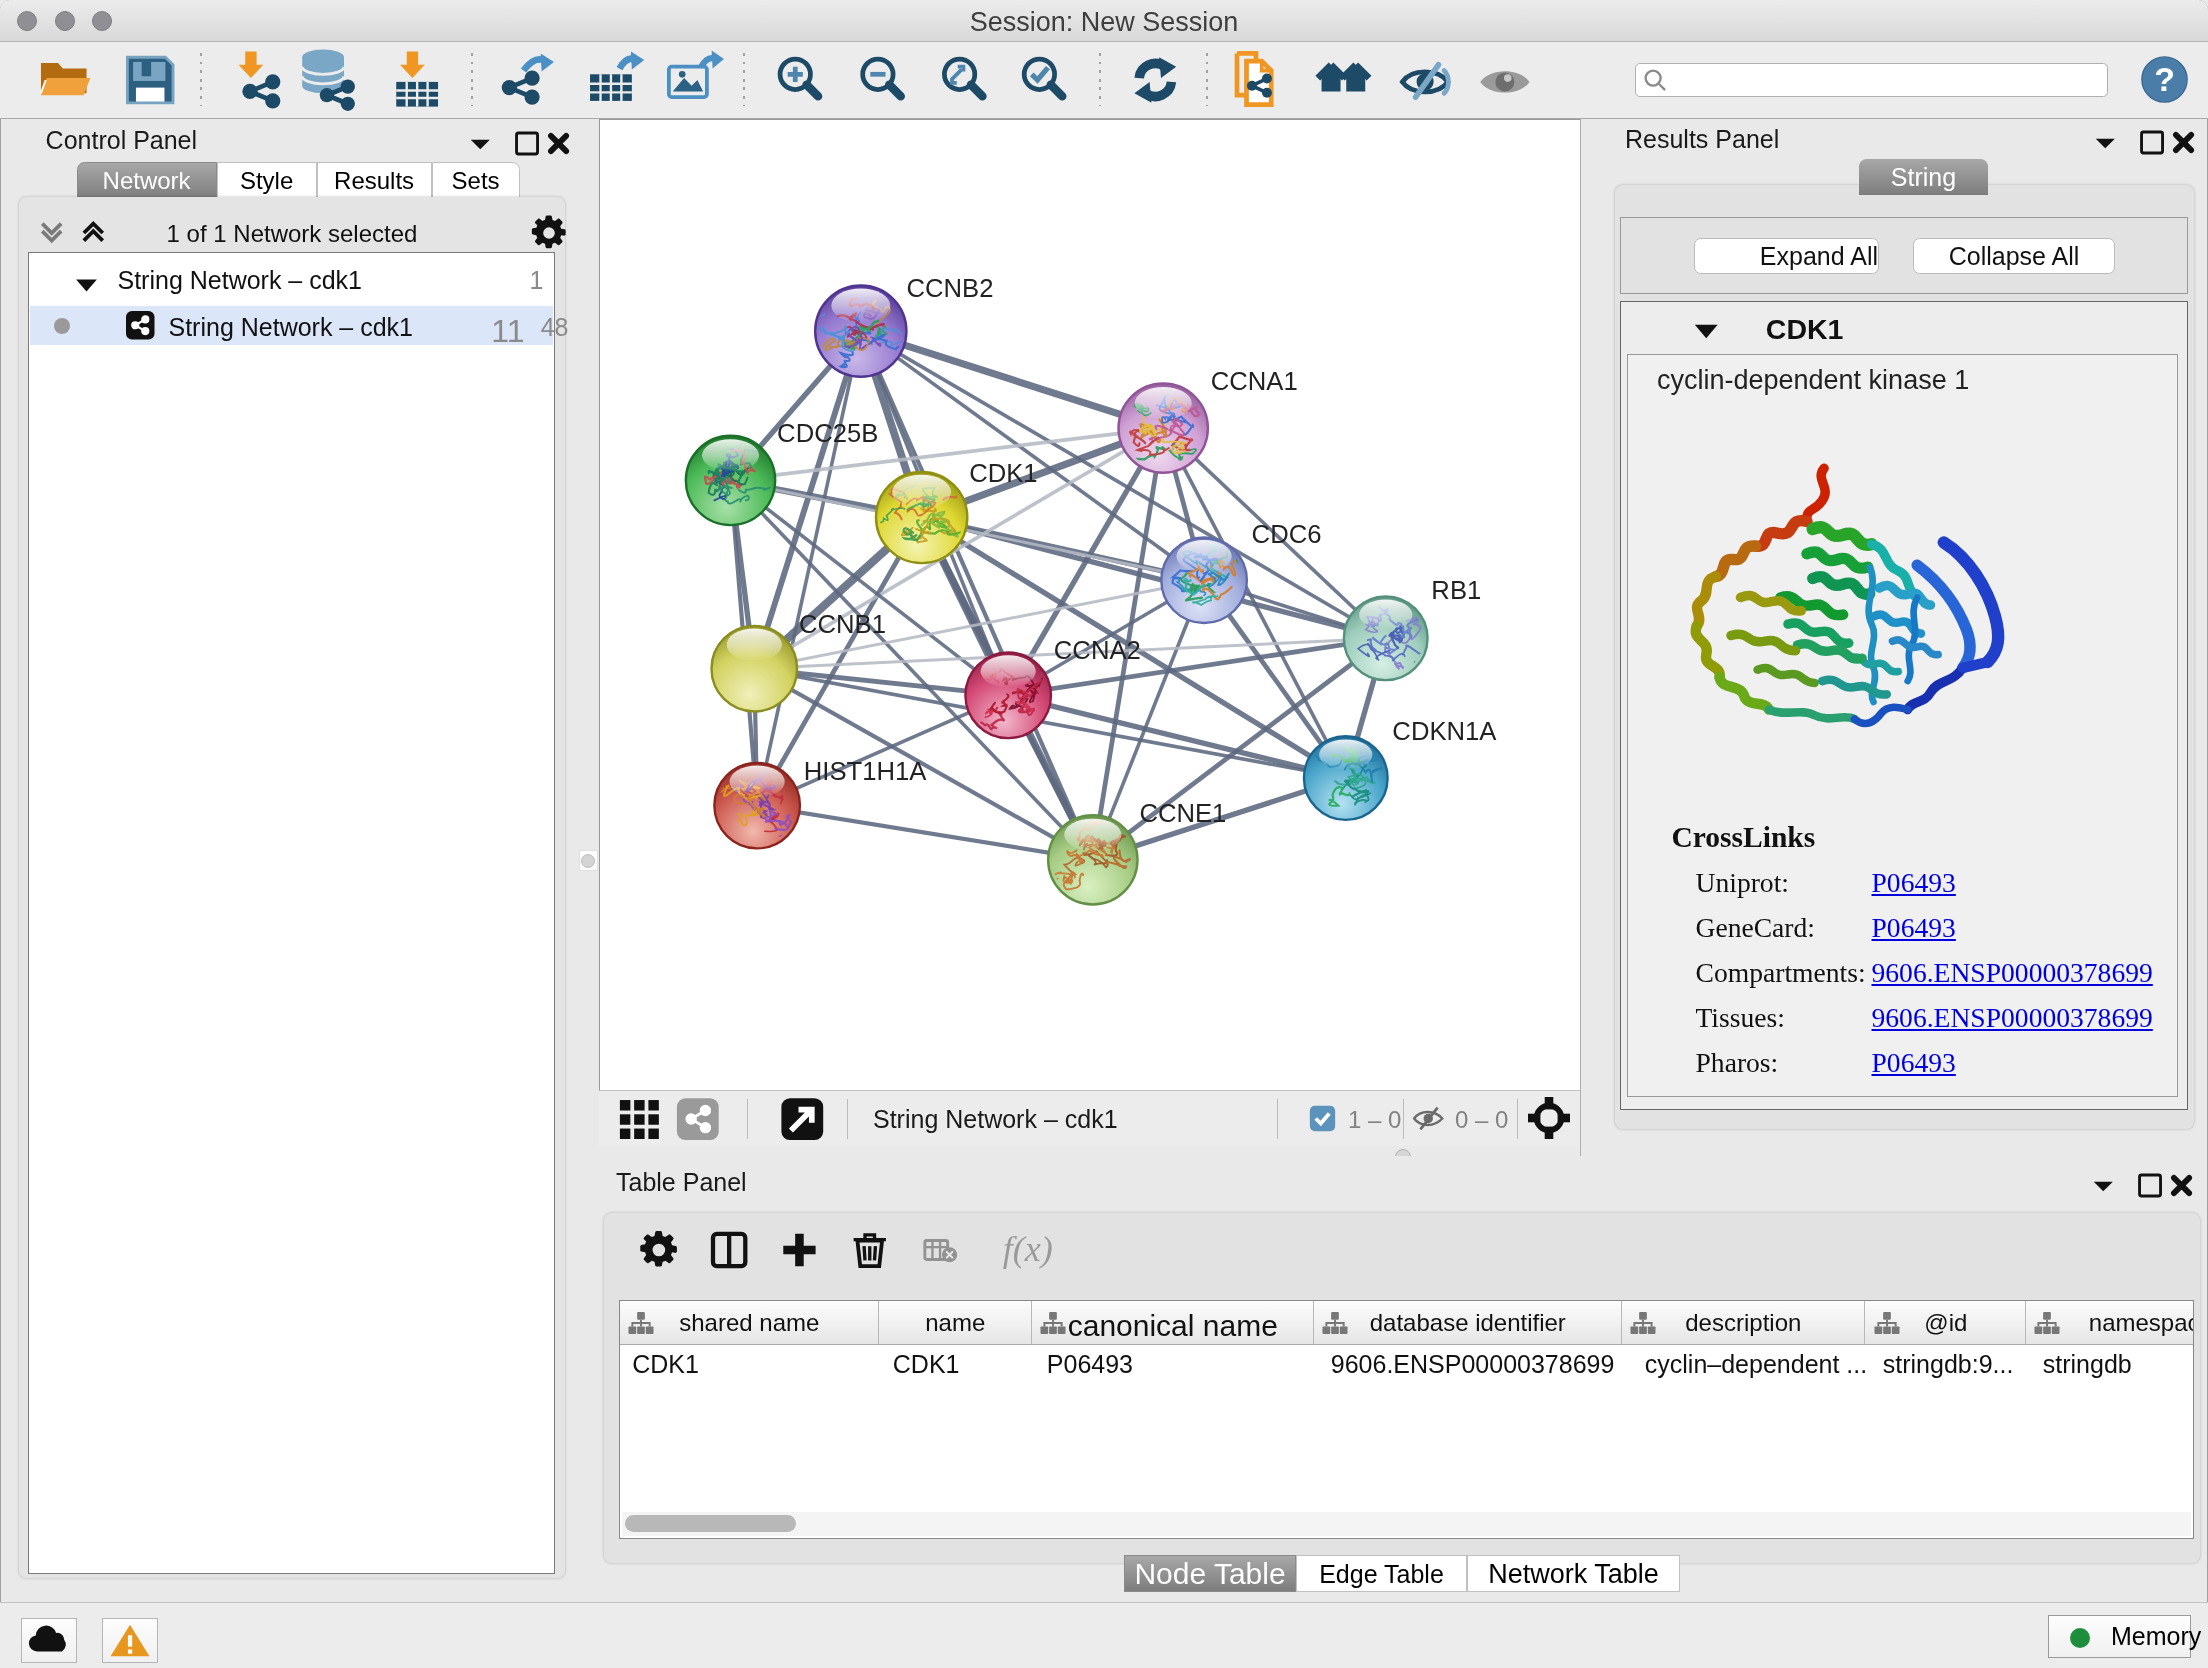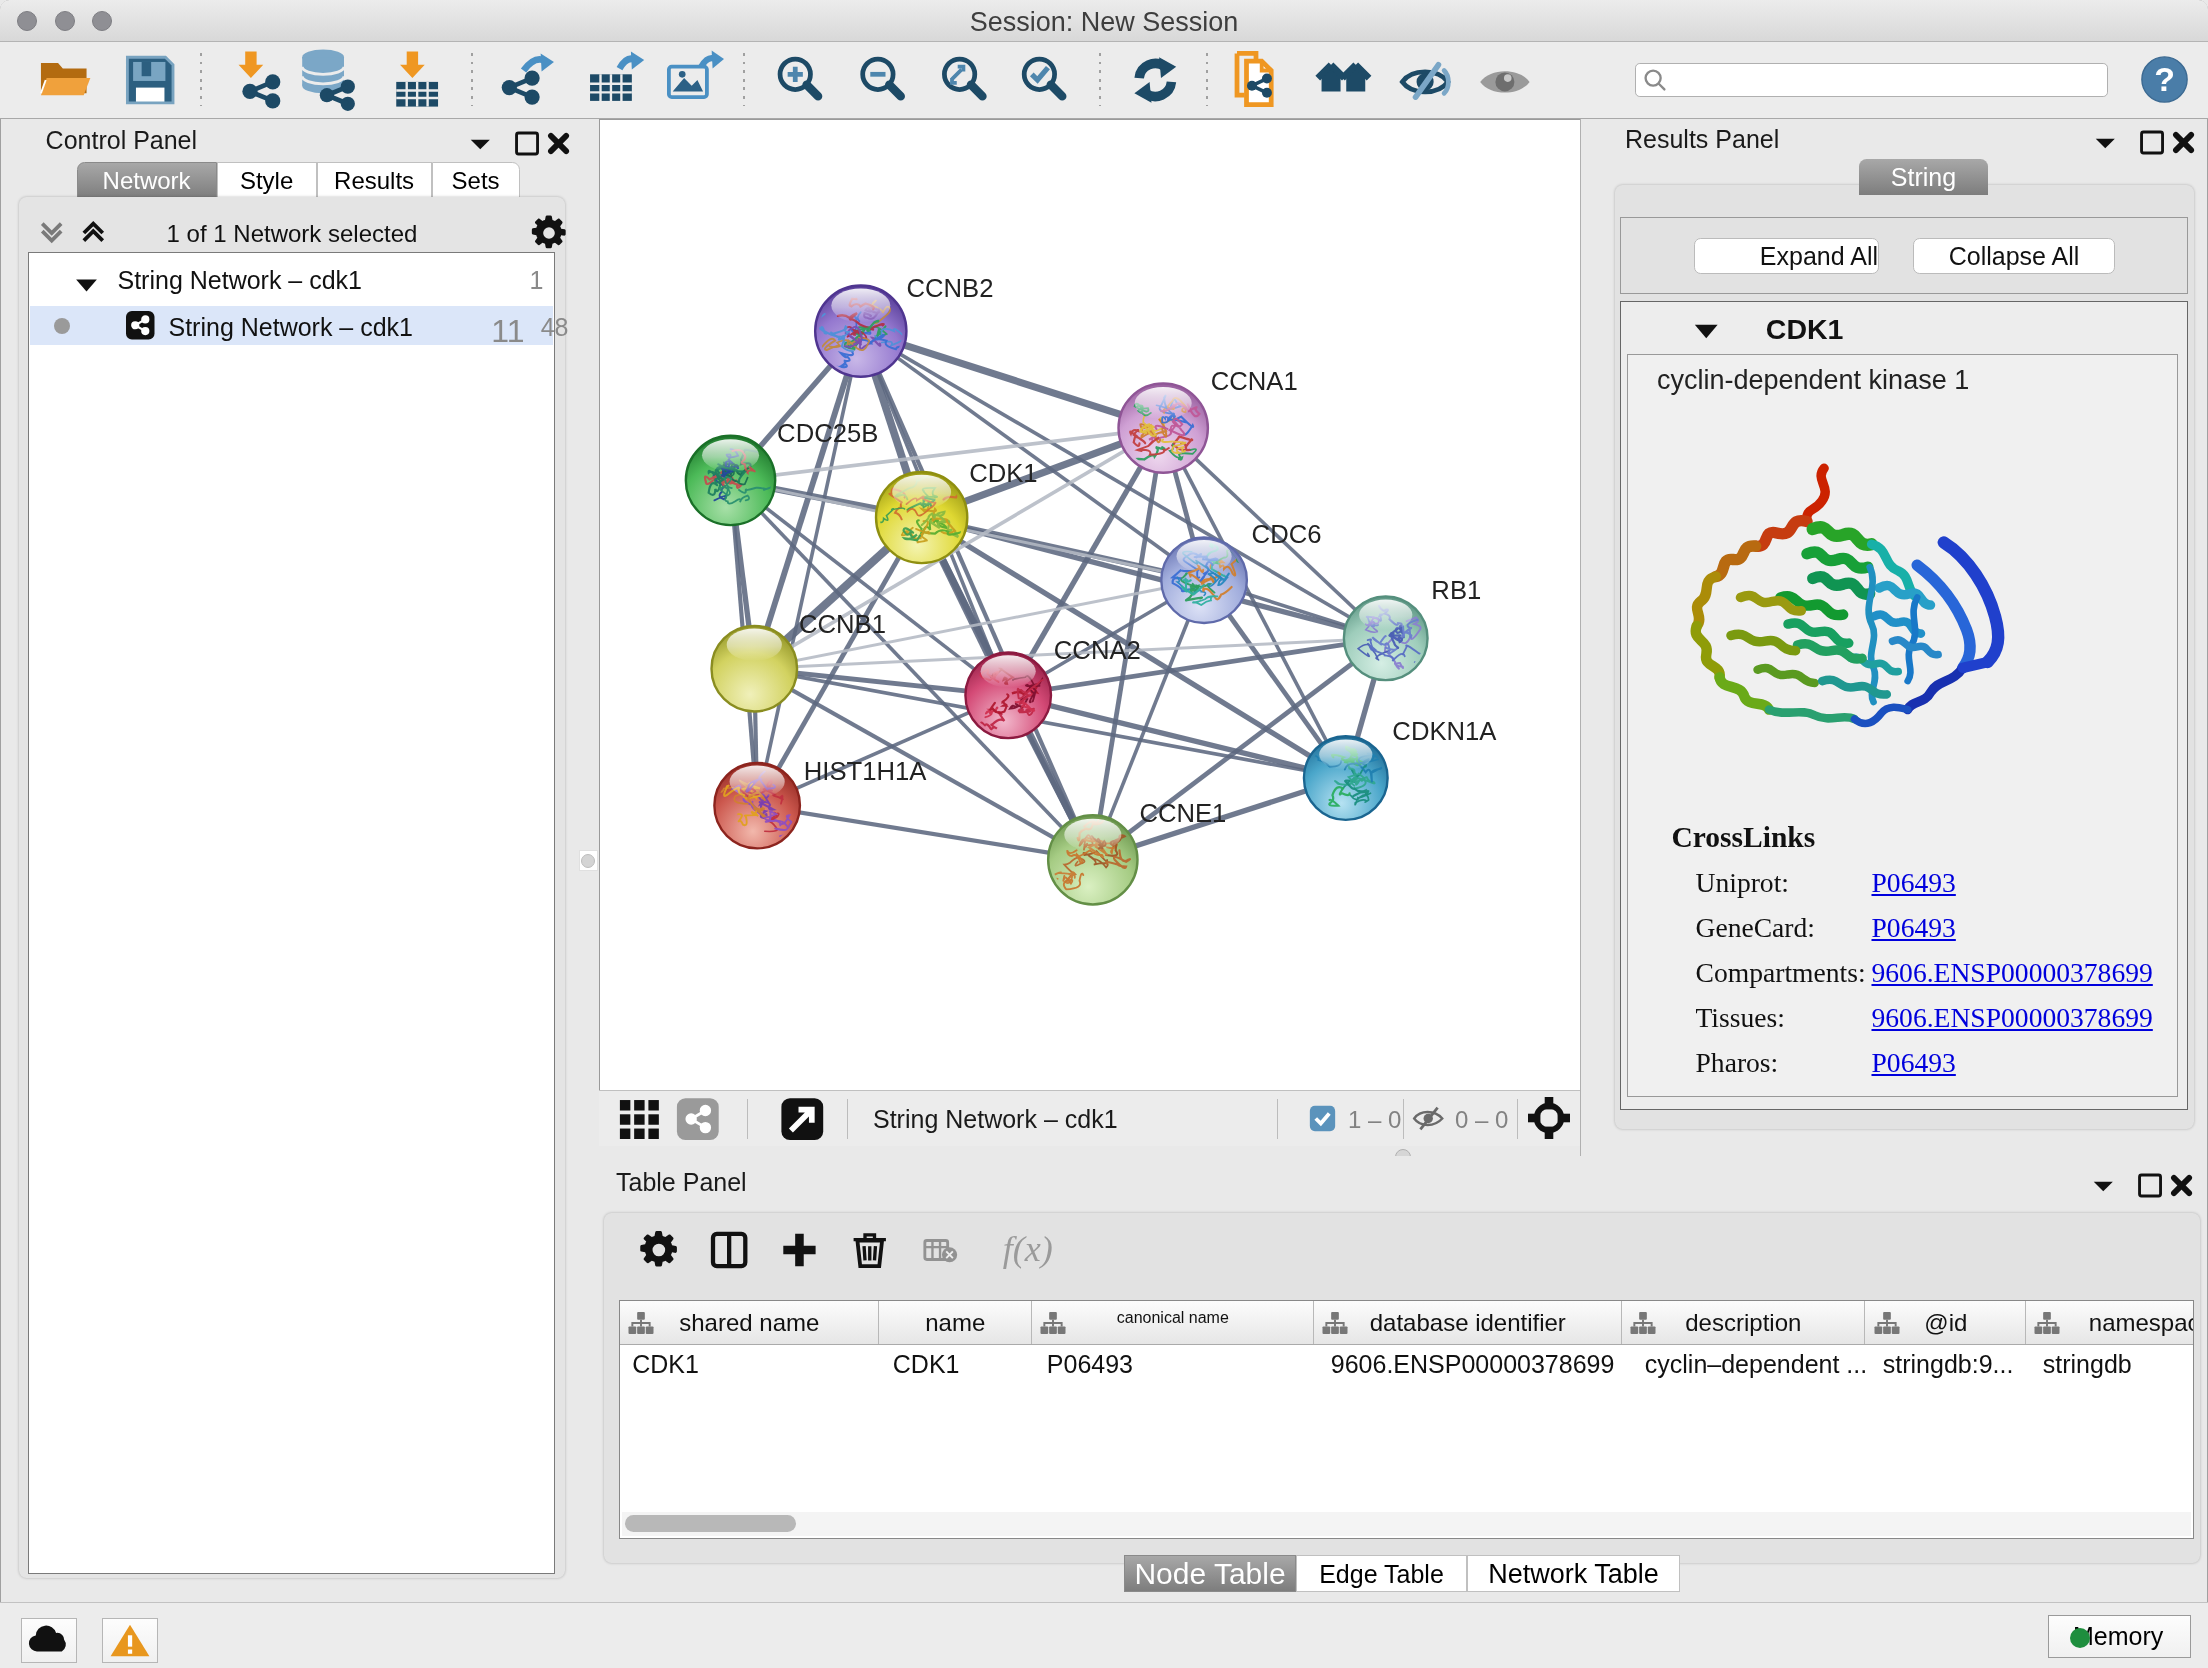--- a/index.html
+++ b/index.html
@@ -24,21 +24,21 @@
 #netfooter{position:absolute;left:599px;top:1090px;width:981px;height:56px;background:#ececec;border-top:1px solid #c0c0c0;box-sizing:border-box;}
 
 #rp{position:absolute;left:1580px;top:119px;width:547px;height:1037px;background:#e9e9e9;border-left:1px solid #b0b0b0;box-sizing:border-box;}
 #rpinner{position:absolute;left:34px;top:66px;width:579px;height:944px;background:#e2e2e2;border-radius:7.6px;box-shadow:0 0 2.9px rgba(0,0,0,0.25);}
 
 #tp{position:absolute;left:599px;top:1156px;width:1604px;height:408px;background:#e9e9e9;}
 #tpinner{position:absolute;left:4.8px;top:57px;width:1596px;height:350px;background:#e2e2e2;border-radius:7.6px;box-shadow:0 0 2.9px rgba(0,0,0,0.25);}
 
 #statusbar{position:absolute;left:0;top:1602px;width:2208px;height:67px;background:#ececec;border-top:1px solid #c2c2c2;box-sizing:border-box;}
 .sbtn{position:absolute;top:15px;width:56px;height:45px;background:linear-gradient(#fdfdfd,#f0f0f0);border:1px solid #b6b6b6;box-sizing:border-box;}
-#memory{position:absolute;left:2048px;top:12.4px;width:143px;height:43px;background:linear-gradient(#fdfdfd,#f0f0f0);border:1px solid #9a9a9a;box-sizing:border-box;font-size:25px;color:#000;line-height:41px;padding-left:24px;}
+#memory{position:absolute;left:2048px;top:12.4px;width:143px;height:43px;background:linear-gradient(#fdfdfd,#f0f0f0);border:1px solid #9a9a9a;box-sizing:border-box;font-size:25px;color:#000;line-height:41px;padding-left:62px;}
 </style>
 </head>
 <body>
 <div id="win"></div>
 <div id="titlebar">
   <div class="tl" style="left:17px;"></div>
   <div class="tl" style="left:55px;"></div>
   <div class="tl" style="left:92px;"></div>
   <div id="title">Session: New Session</div>
 </div>
@@ -800,21 +800,21 @@
           <div class="abs" style="left:412px;top:0;width:282px;height:43px;border-right:1px solid #b8b8b8;box-sizing:border-box;">
             <svg class="abs" style="left:8.6px;top:9.5px;" width="26" height="25" viewBox="0 0 27 26">
               <g fill="#777">
                 <rect x="9.5" y="1" width="8" height="8" rx="1"></rect>
                 <rect x="0.5" y="16" width="8" height="8" rx="1"></rect>
                 <rect x="9.5" y="16" width="8" height="8" rx="1"></rect>
                 <rect x="18.5" y="16" width="8" height="8" rx="1"></rect>
                 <path d="M13.5 9 L13.5 16 M4.5 16 L4.5 12.5 L22.5 12.5 L22.5 16" stroke="#777" stroke-width="2" fill="none"></path>
               </g>
             </svg>
-            <div style="position:absolute;left:0;top:7.6px;width:282px;text-align:center;font-size:16px;color:#111;white-space:nowrap;">canonical name</div>
+            <div style="position:absolute;left:0;top:7.6px;width:282px;text-align:center;font-size:30px;color:#111;white-space:nowrap;">canonical name</div>
           </div>
           <div class="abs" style="left:694px;top:0;width:308px;height:43px;border-right:1px solid #b8b8b8;box-sizing:border-box;">
             <svg class="abs" style="left:8.6px;top:9.5px;" width="26" height="25" viewBox="0 0 27 26">
               <g fill="#777">
                 <rect x="9.5" y="1" width="8" height="8" rx="1"></rect>
                 <rect x="0.5" y="16" width="8" height="8" rx="1"></rect>
                 <rect x="9.5" y="16" width="8" height="8" rx="1"></rect>
                 <rect x="18.5" y="16" width="8" height="8" rx="1"></rect>
                 <path d="M13.5 9 L13.5 16 M4.5 16 L4.5 12.5 L22.5 12.5 L22.5 16" stroke="#777" stroke-width="2" fill="none"></path>
               </g>

